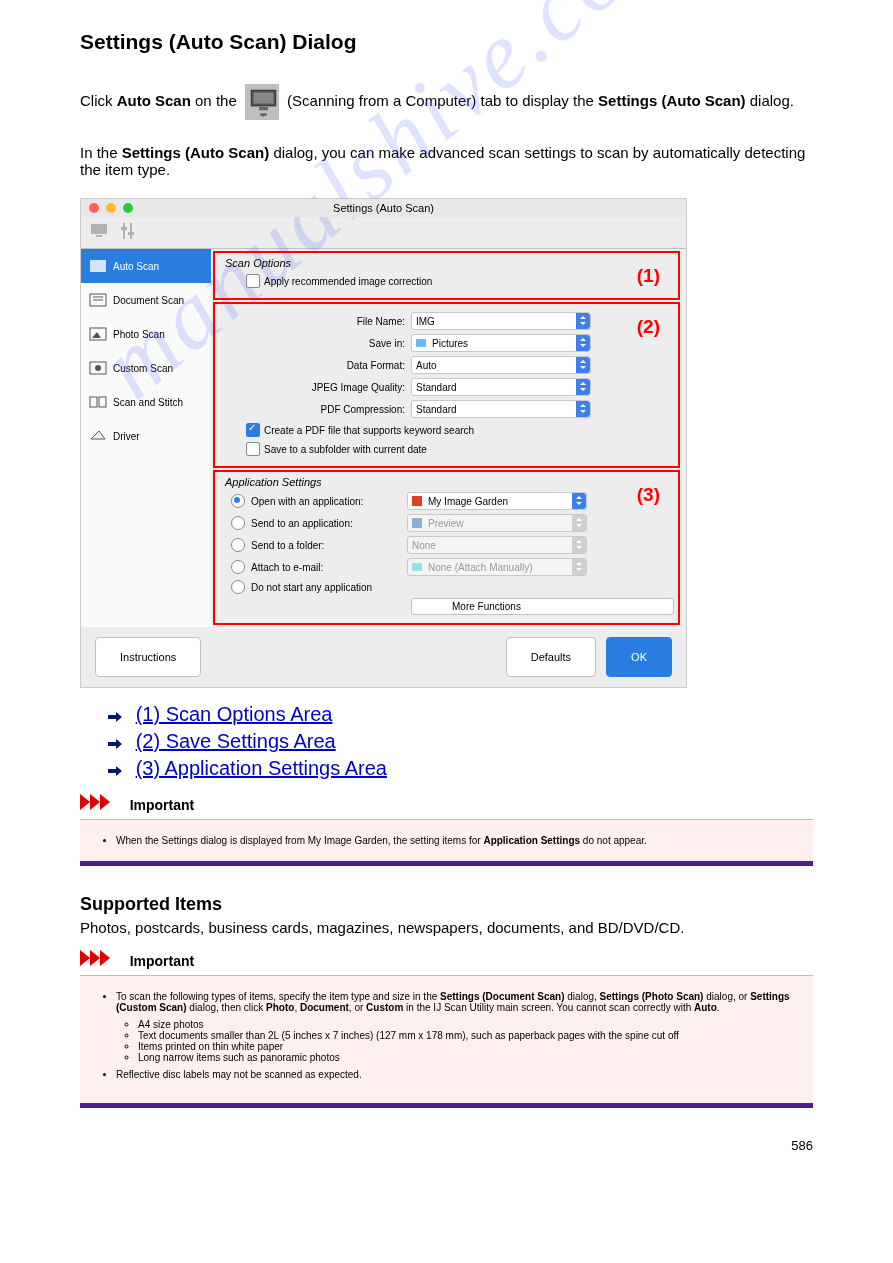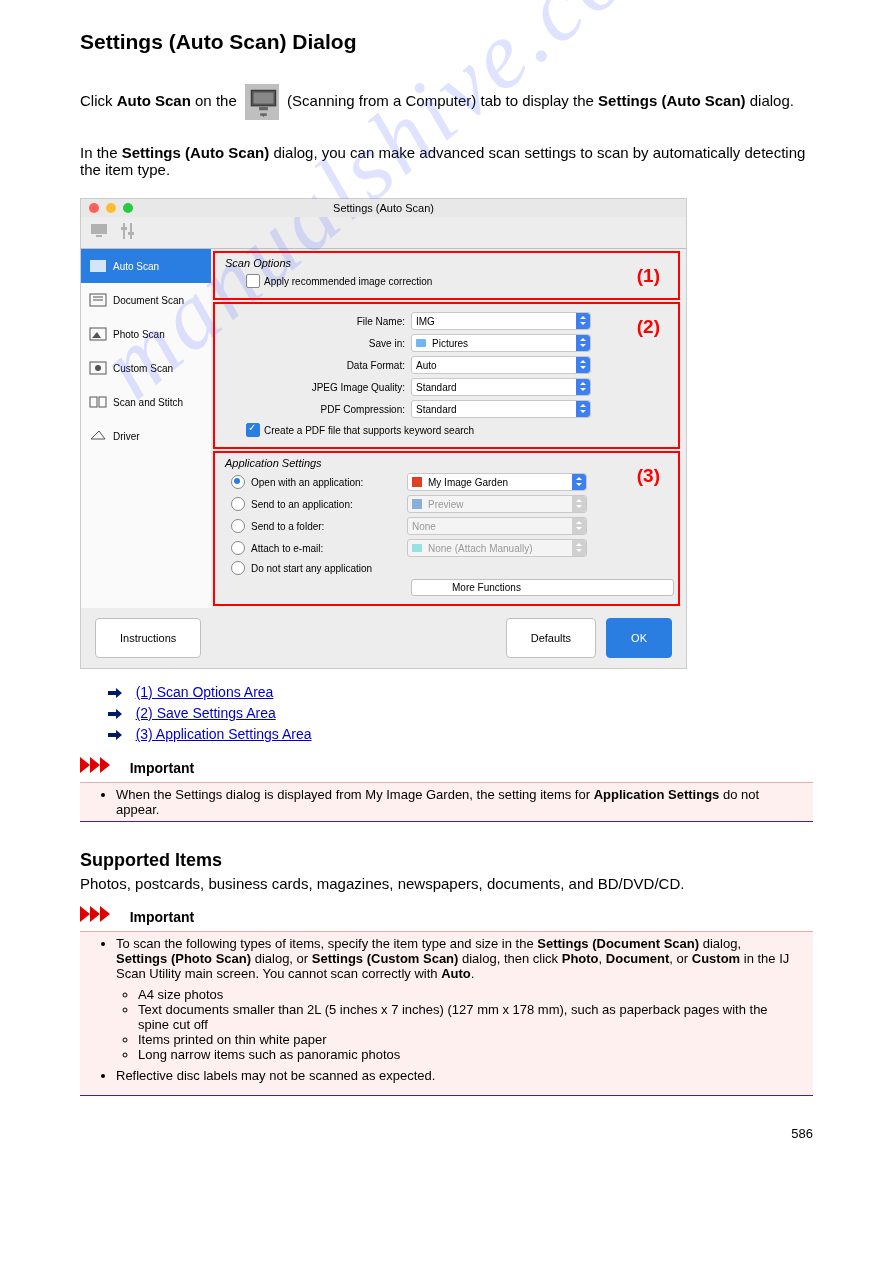--- a/index.html
+++ b/index.html
@@ -167,35 +167,35 @@
 .mac-button.primary {
   background:#2a7de1; border-color:#2a7de1; color:white;
 }
 .footer-spacer{flex:1;}
 .arrow-bullet {
   display:inline-block; width:18px; vertical-align:middle;
 }
 .arrow-bullet svg{width:14px;height:10px;}
 .jump-link {
   color:#0000cc; text-decoration:underline;
-  margin-left: 6px; font-size:14px;
+  margin-left: 6px; font-size:20px;
 }
 .jump-line{margin:4px 0 4px 28px;}
 .important-icon {
   display:inline-block;
 }
 .important-icon svg{width:42px;height:16px;}
 .important-label{font-weight:bold;font-size:14px;margin-left:4px;}
 .pink-box {
   background:#fff0f0;
   border-top:1px solid #e8aaaa;
-  border-bottom:1px solid #4c1d95;
-  padding:4px 18px;
+  border-bottom:5px solid #4c1d95;
+  padding:15px 18px;
   margin:6px 0 14px 0;
-  font-size:13px;
+  font-size:10px;
 }
 h3.sub-h { font-size:18px; margin:28px 0 4px 0; font-weight:bold;}
 .folder-icon{display:inline-block;width:10px;height:8px;background:#6bb8f5;border-radius:1px;margin-right:2px;}
 .watermark {
   position: absolute;
   left: 150px;
   top: 310px;
   font-size: 95px;
   color: rgba(76, 98, 255, 0.18);
   transform: rotate(-40deg);
@@ -352,20 +352,24 @@
           <span class="mac-select">
             <span>Standard</span>
             <span class="sel-arrows"></span>
           </span>
         </div>
 
         <div class="cb-line">
           <span class="cb checked"></span>
           <span>Create a PDF file that supports keyword search</span>
         </div>
+        <div class="cb-line">
+          <span class="cb"></span>
+          <span>Save to a subfolder with current date</span>
+        </div>
       </div>
 
       <div class="redbox">
         <div class="num-label">(3)</div>
         <div class="section-header">Application Settings</div>
 
         <div class="radio-line" style="display:flex;">
           <span class="rd on"></span>
           <span style="width:150px;">Open with an application:</span>
           <span class="mac-select">

